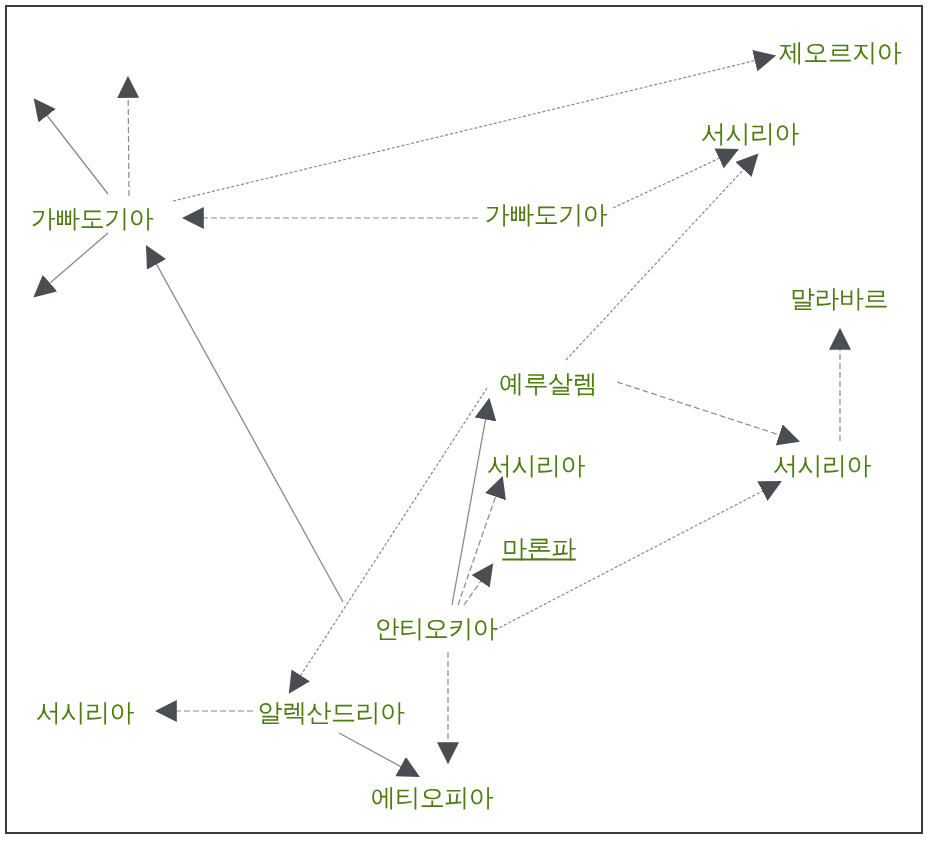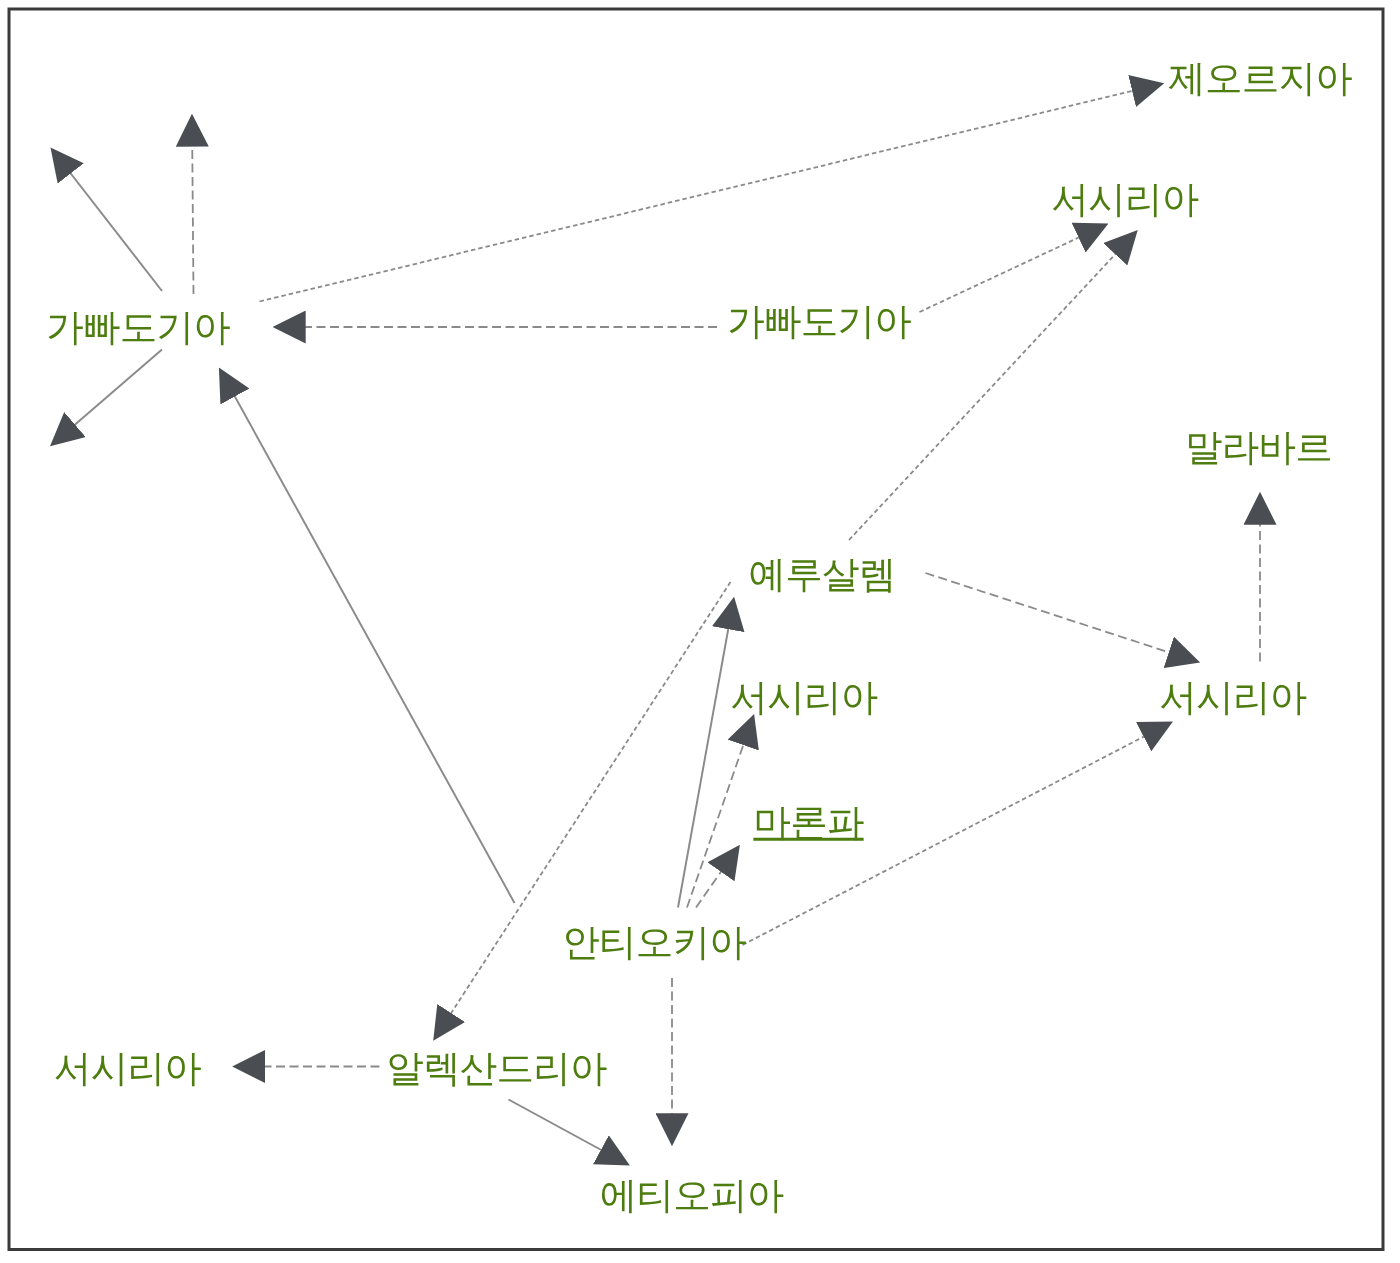--- a/index.html
+++ b/index.html
@@ -48,14 +48,14 @@
     <div class="node" style="left: 92px; top: 218px;">가빠도기아</div>
     <div class="node" style="left: 546px; top: 216px; font-family: Liberation Mono, monospace;">가빠도기아</div>
     <div class="node" style="left: 839px; top: 298px; text-align: right;">말라바르</div>
     <div class="node" style="left: 548px; top: 383px;">예루살렘</div>
     <div class="node" style="left: 536px; top: 465px;">서시리아</div>
     <div class="node" style="left: 822px; top: 465px;">서시리아</div>
     <div class="node" style="left: 539px; top: 548px; text-decoration: underline;">마론파</div>
     <div class="node" style="left: 436px; top: 628px;">안티오키아</div>
     <div class="node" style="left: 85px; top: 712px;">서시리아</div>
     <div class="node" style="left: 331px; top: 712px;">알렉산드리아</div>
-    <div class="node" style="left: 461px; top: 797px; text-align: right;">에티오피아</div>
+    <div class="node" style="left: 432px; top: 797px; text-align: right;">에티오피아</div>
   </div>
 
 </body></html>

